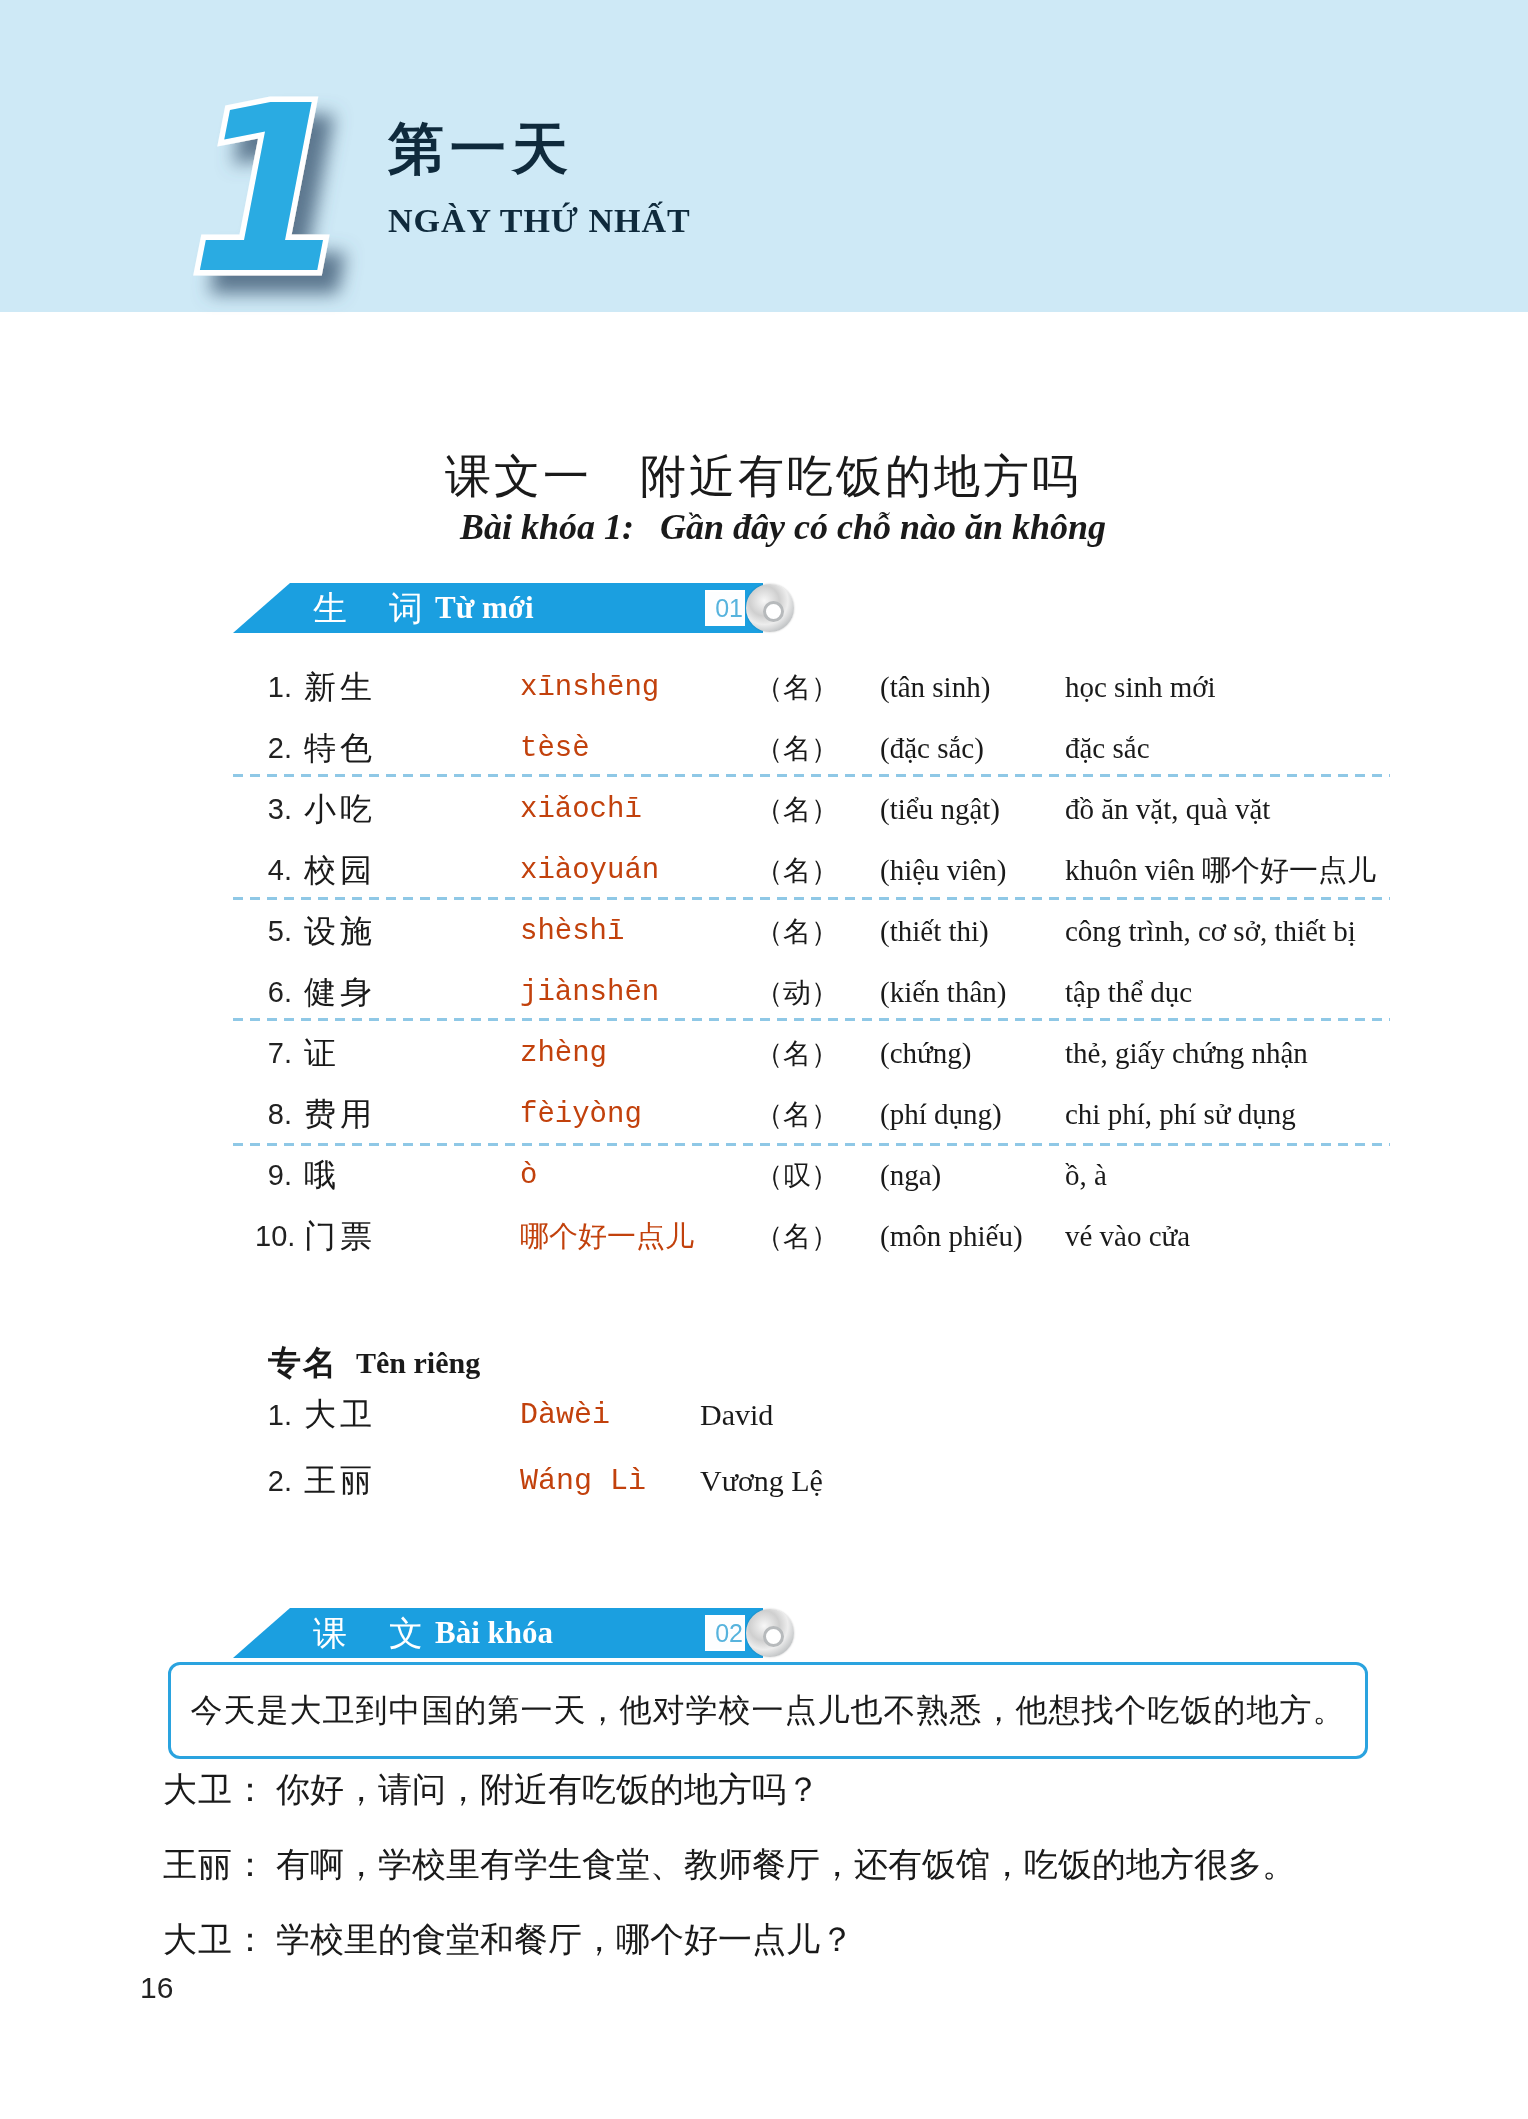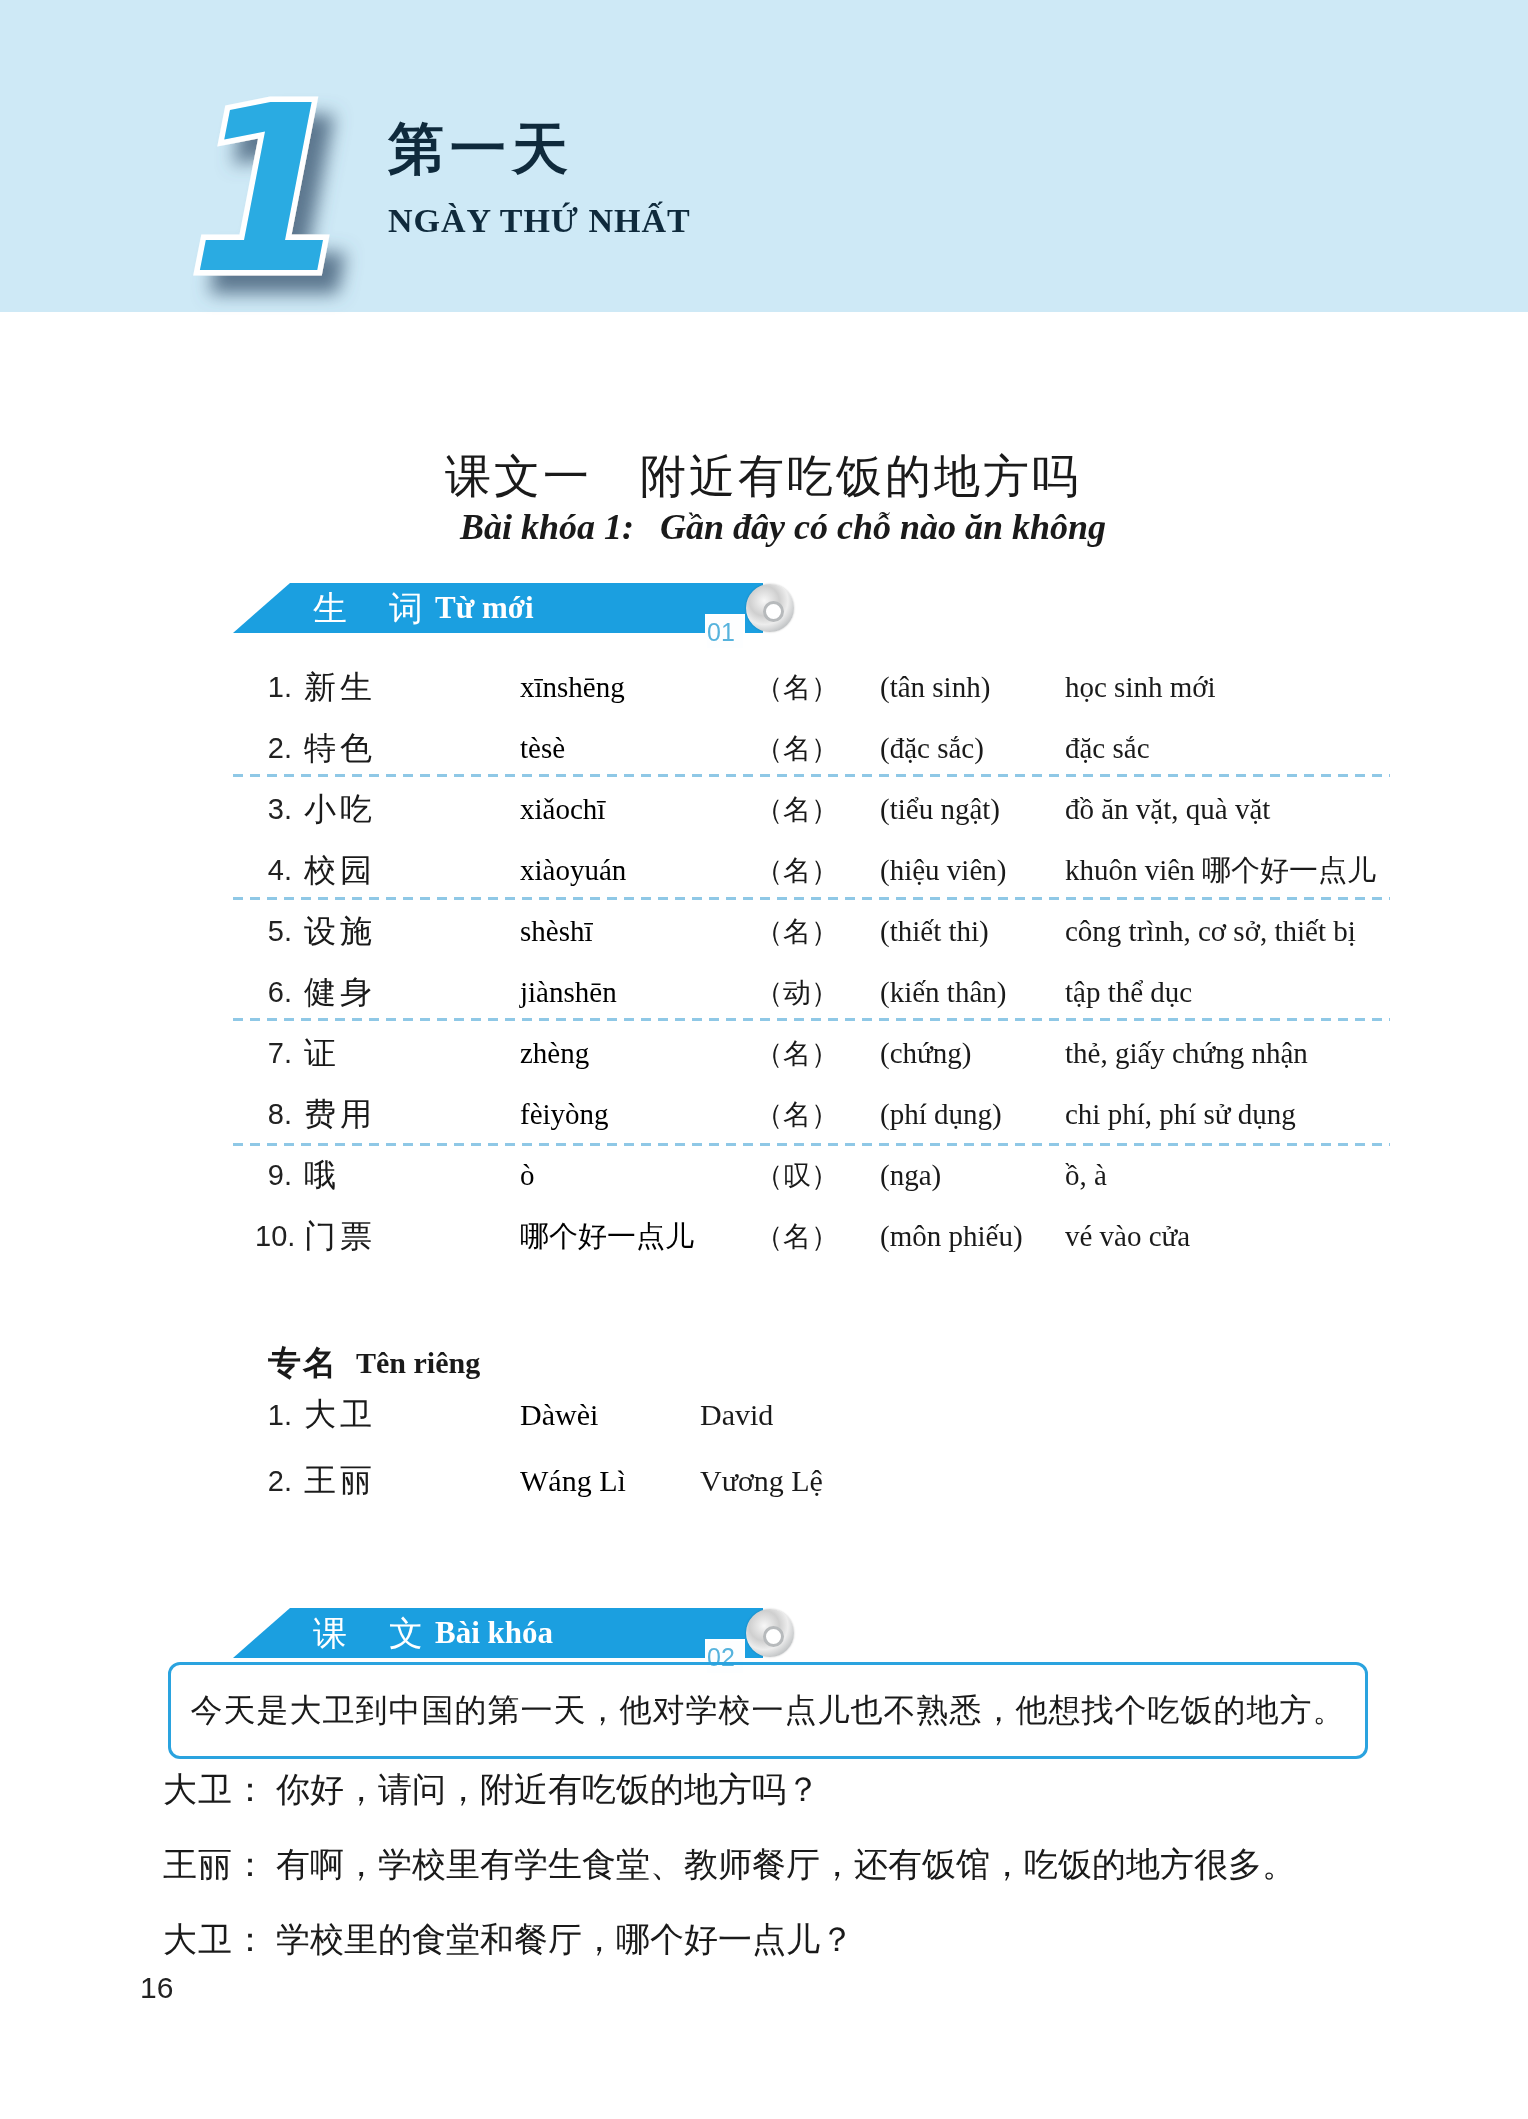--- a/index.html
+++ b/index.html
@@ -28,32 +28,32 @@
   
   .lesson-title{position:absolute;left:445px;top:448px;height:58px;display:flex;align-items:center;gap:48px;font-size:46px;letter-spacing:3px;}
   .lesson-subtitle{position:absolute;left:460px;top:505px;height:44px;display:flex;align-items:center;gap:26px;font-size:36px;font-weight:bold;font-style:italic;}
   
   .banner{position:absolute;left:233px;width:530px;height:50px;}
   .banner-shape{position:absolute;inset:0;background:var(--banner-blue);
     clip-path:polygon(57px 0,100% 0,100% 100%,0 100%);}
   .banner-zh{position:absolute;left:80px;top:0;line-height:50px;color:#fff;font-family:var(--sans);font-size:34px;font-weight:500;letter-spacing:4px;text-align:center;}
   .banner-vi{position:absolute;left:202px;top:0;line-height:50px;color:#fff;font-family:var(--serif);font-weight:bold;font-size:31px;}
   .banner-track{position:absolute;right:18px;top:7px;width:40px;height:36px;background:#fdfeff;border:2px solid #fff;
-    color:#56b3dd;font-family:var(--sans);font-size:25px;line-height:32px;text-align:left;margin-top:24px;}
+    color:#56b3dd;font-family:var(--sans);font-size:25px;line-height:32px;text-align:right;}
   .banner-cd{position:absolute;right:-31px;top:1px;width:48px;height:48px;border-radius:50%;
     background:radial-gradient(circle at 38% 35%,#f7f7f7 0%,#cfcfcf 35%,#ededed 55%,#b9bcbe 80%,#dcdcdc 100%);
     box-shadow:0 0 2px rgba(0,0,0,.25);}
   .banner-cd::after{content:"";position:absolute;left:50%;top:50%;width:15px;height:15px;margin:-7.5px 0 0 -7.5px;
     border-radius:50%;background:#fff;border:3px solid #b7babc;}
   
   .vocab-table{position:absolute;left:255px;top:657px;width:1135px;}
   .vocab-row{display:grid;grid-template-columns:45px 220px 235px 125px 185px auto;height:61px;align-items:center;}
   .cell-num{font-family:var(--sans);font-size:29px;text-align:right;padding-right:8px;color:#222;}
   .cell-word{font-size:32px;letter-spacing:4px;padding-left:4px;}
-  .cell-pinyin{font-family:Liberation Serif, serif;font-size:29px;color:#000000;}
+  .cell-pinyin{font-family:Liberation Mono, monospace;font-size:29px;color:#c2410c;}
   .cell-pos{font-size:28px;}
   .cell-sino{font-size:29px;}
   .cell-meaning{font-size:29px;}
   .vocab-sep{position:absolute;left:-22px;width:1157px;height:3px;
     background:repeating-linear-gradient(90deg,var(--dashed-line) 0 10px,transparent 10px 17px);}
   
   .proper-heading{position:absolute;left:268px;top:1340px;height:46px;display:flex;align-items:center;gap:18px;}
   .proper-heading-zh{font-size:33px;font-weight:bold;letter-spacing:2px;}
   .proper-heading-vi{font-family:var(--serif);font-size:30px;font-weight:bold;}
   .proper-table{position:absolute;left:255px;top:1382px;width:1135px;}

